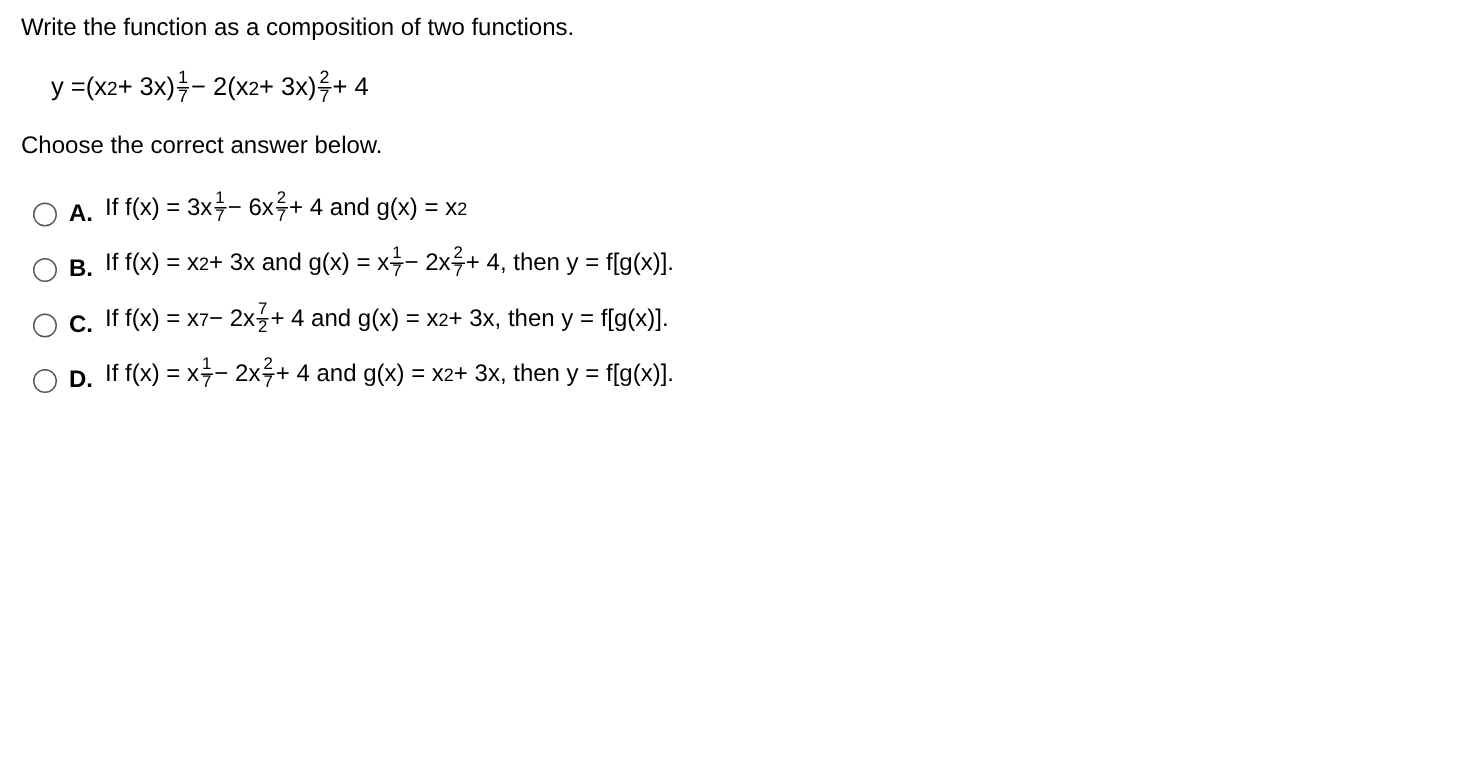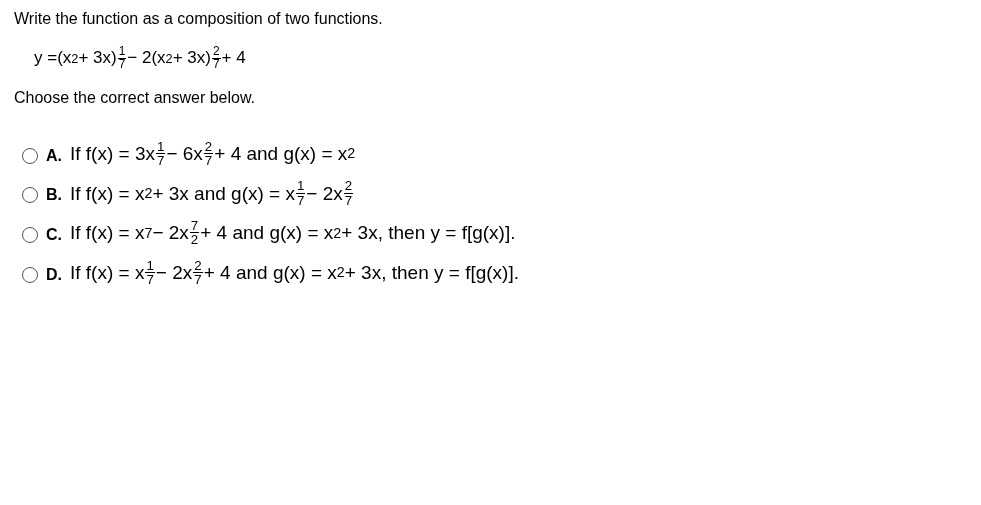--- a/index.html
+++ b/index.html
@@ -11,21 +11,21 @@
       padding: 10px 14px;
       width: 981px;
     }
     .question-text { margin-bottom: 18px; }
     .equation-row {
       display: flex;
       align-items: center;
       margin: 8px 0 18px 20px;
       font-size: 17px;
     }
-    .instruction { margin-bottom: 33px; }
+    .instruction { margin-bottom: 20px; }
     .choices { padding-left: 8px; }
     .choice-row {
       display: flex;
       align-items: flex-start;
       margin-bottom: 12px;
     }
     .radio {
       width: 16px; height: 16px;
       border: 1.5px solid #555;
       border-radius: 50%;
@@ -37,21 +37,21 @@
     .choice-label {
       font-weight: bold;
       width: 24px;
       flex-shrink: 0;
       margin-top: 7px;
     }
     .choice-body {
       display: flex;
       align-items: center;
       flex-wrap: nowrap;
-      font-size: 19px;
+      font-size: 16px;
       line-height: 1;
     }
     .math { white-space: nowrap; }
     .sup { font-size: 0.75em; vertical-align: super; }
     .frac {
       display: inline-flex;
       flex-direction: column;
       align-items: center;
       font-size: 0.7em;
       vertical-align: 0.55em;
@@ -118,20 +118,21 @@
         <span> + 3x and g(x) = x</span>
         <span class="frac">
           <span class="num">1</span>
           <span class="den">7</span>
         </span>
         <span> − 2x</span>
         <span class="frac">
           <span class="num">2</span>
           <span class="den">7</span>
         </span>
+        <span> + 4, then y = f[g(x)].</span>
     </div>
   </div>
 
   <div class="choice-row">
     <div class="radio"></div>
     <div class="choice-label">C.</div>
     <div class="choice-body math">
       <span>If f(x) = x</span>
         <span class="sup">7</span>
         <span> − 2x</span>

